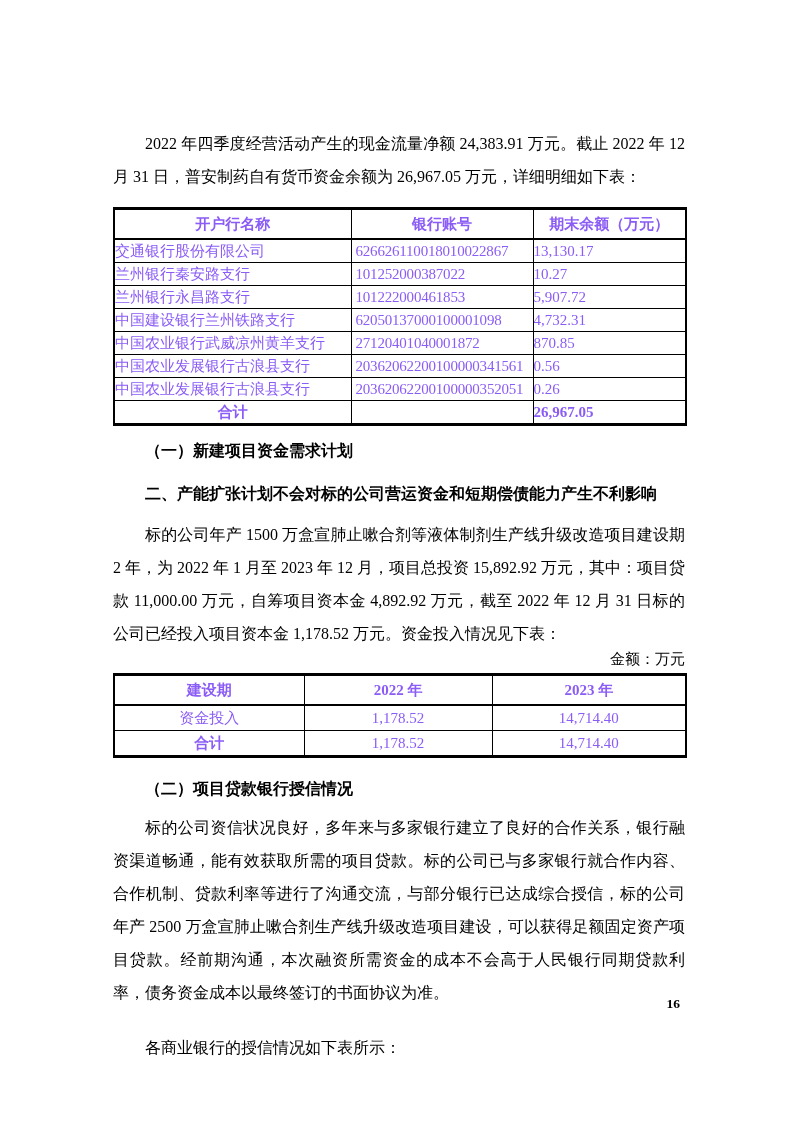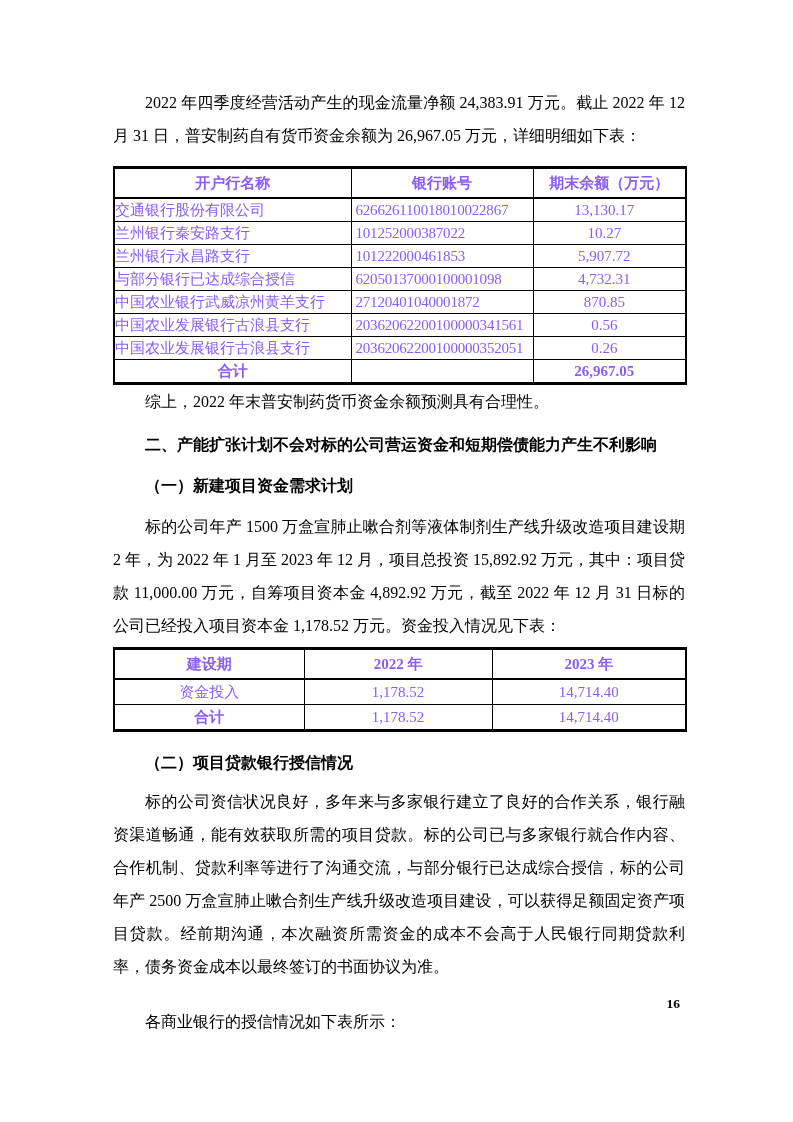--- a/index.html
+++ b/index.html
@@ -7,20 +7,21 @@
     position: relative;
     width: 793px;
     height: 1122px;
     background: #ffffff;
     color: #000000;
     font-family: "Liberation Serif", "DejaVu Serif", serif;
     overflow: hidden;
   }
   .content {
     padding: 86px 108px 0 113px; 
+    margin-top: 41px;
   }
   .body-text {
     margin: 0;
     font-size: 16px;
     line-height: 33px;
     text-align: justify;
     text-indent: 2em;
   }
   .single-line { text-align: left; }
   .heading {
@@ -62,21 +63,21 @@
   .doc-table th {
     font-weight: bold;
     text-align: center;
     height: 28px;
     border-bottom: 2px solid #000;
   }
   .bank-table { margin-top: 14px; }
   .bank-table td { height: 22px; }
   .bank-table td.cell-name   { text-align: left; padding-left: 0; }
   .bank-table td.cell-acct   { text-align: left; padding-left: 4px; letter-spacing: -0.2px; }
-  .bank-table td.cell-num    { text-align: center; padding-right: 10px; }
+  .bank-table td.cell-num    { text-align: left; padding-right: 10px; }
   .bank-table tr.row-total td { font-weight: bold; }
   .bank-table tr.row-total td.cell-name { text-align: center; padding-left: 0; }
 
   .unit-note {
     margin: 0;
     font-size: 15px;
     line-height: 18px;
     text-align: right;
   }
   .invest-table { margin-top: 5px; }
@@ -122,21 +123,21 @@
           <td class="cell-name">兰州银行秦安路支行</td>
           <td class="cell-acct">101252000387022</td>
           <td class="cell-num">10.27</td>
         </tr>
         <tr>
           <td class="cell-name">兰州银行永昌路支行</td>
           <td class="cell-acct">101222000461853</td>
           <td class="cell-num">5,907.72</td>
         </tr>
         <tr>
-          <td class="cell-name">与部分银行已达成综合授信</td>
+          <td class="cell-name">中国建设银行兰州铁路支行</td>
           <td class="cell-acct">62050137000100001098</td>
           <td class="cell-num">4,732.31</td>
         </tr>
         <tr>
           <td class="cell-name">中国农业银行武威凉州黄羊支行</td>
           <td class="cell-acct">27120401040001872</td>
           <td class="cell-num">870.85</td>
         </tr>
         <tr>
           <td class="cell-name">中国农业发展银行古浪县支行</td>
@@ -149,28 +150,28 @@
           <td class="cell-num">0.26</td>
         </tr>
         <tr class="row-total">
           <td class="cell-name">合计</td>
           <td class="cell-acct"></td>
           <td class="cell-num">26,967.05</td>
         </tr>
       </tbody>
     </table>
 
-    <p class="body-text single-line p-summary">综上，2022 年末普安制药货币资金余额预测具有合理性。</p>
+
+    <div class="heading h-sub1">（一）新建项目资金需求计划</div>
 
     <div class="heading h-section">二、产能扩张计划不会对标的公司营运资金和短期偿债能力产生不利影响</div>
 
-    <div class="heading h-sub1">（一）新建项目资金需求计划</div>
-
     <p class="body-text p-project">标的公司年产 1500 万盒宣肺止嗽合剂等液体制剂生产线升级改造项目建设期 2 年，为 2022 年 1 月至 2023 年 12 月，项目总投资 15,892.92 万元，其中：项目贷款 11,000.00 万元，自筹项目资本金 4,892.92 万元，截至 2022 年 12 月 31 日标的公司已经投入项目资本金 1,178.52 万元。资金投入情况见下表：</p>
 
+    <p class="unit-note">金额：万元</p>
 
     <table class="doc-table invest-table">
       <colgroup>
         <col style="width:190px">
           <col style="width:188px">
           <col style="width:194px">
       </colgroup>
       <thead>
         <tr>
           <th>建设期</th>

